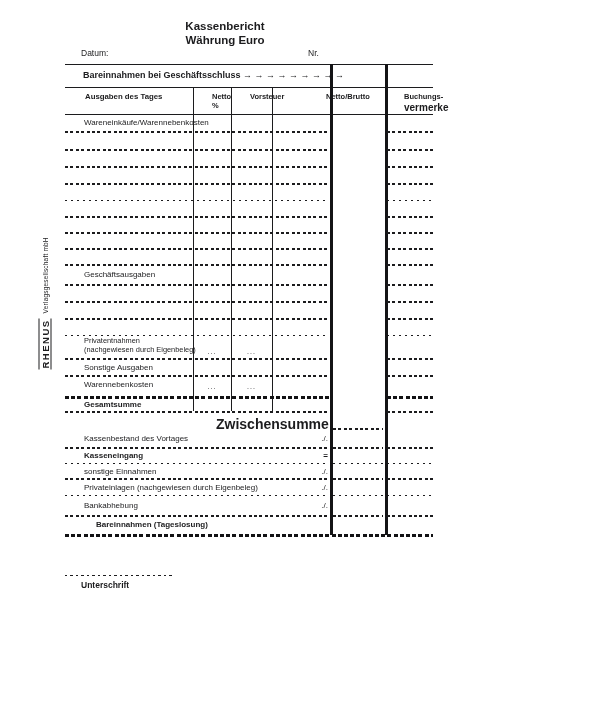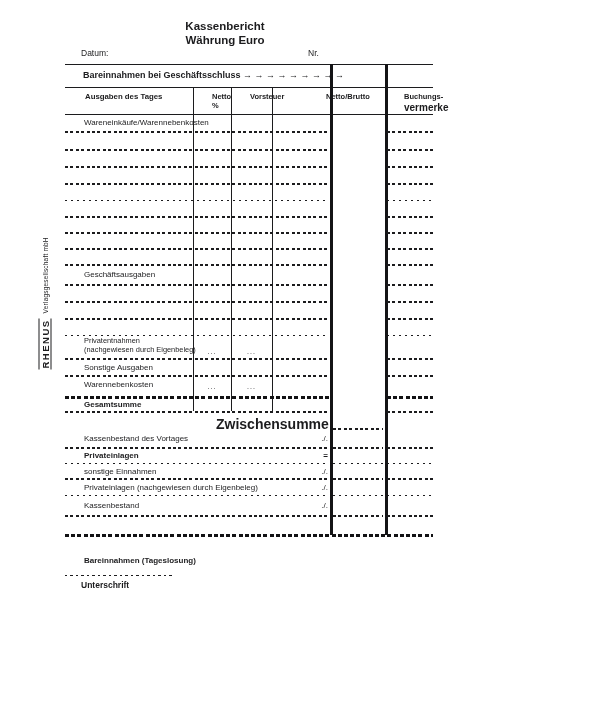--- a/index.html
+++ b/index.html
@@ -126,45 +126,45 @@
 
   <div class="t b subtotal" style="top:416px; font-size:14px;">Zwischensumme</div>
   <div class="dl mid" style="top:428px;"></div>
 
   <div class="t" style="left:68px; top:434px;">Kassenbestand des Vortages</div>
   <div class="t mark" style="top:434px;">./.</div>
   <div class="dl left" style="top:447px;"></div>
     <div class="dl mid" style="top:447px;"></div>
     <div class="dl right" style="top:447px;"></div>
 
-  <div class="t b" style="left:68px; top:451px;">Privateinlagen</div>
+  <div class="t b" style="left:68px; top:451px;">Kasseneingang</div>
   <div class="t b mark" style="top:451px;">=</div>
   <div class="dl left sparse" style="top:463px;"></div>
     <div class="dl mid sparse" style="top:463px;"></div>
     <div class="dl right sparse" style="top:463px;"></div>
 
   <div class="t" style="left:68px; top:467px;">sonstige Einnahmen</div>
   <div class="t mark" style="top:467px;">./.</div>
   <div class="dl left" style="top:478px;"></div>
     <div class="dl mid" style="top:478px;"></div>
     <div class="dl right" style="top:478px;"></div>
 
   <div class="t" style="left:68px; top:483px;">Privateinlagen (nachgewiesen durch Eigenbeleg)</div>
   <div class="t mark" style="top:483px;">./.</div>
   <div class="dl left sparse" style="top:495px;"></div>
     <div class="dl mid sparse" style="top:495px;"></div>
     <div class="dl right sparse" style="top:495px;"></div>
 
-  <div class="t" style="left:68px; top:501px;">Kassenbestand</div>
+  <div class="t" style="left:68px; top:501px;">Bankabhebung</div>
   <div class="t mark" style="top:501px;">./.</div>
   <div class="dl left" style="top:515px;"></div>
     <div class="dl mid" style="top:515px;"></div>
     <div class="dl right" style="top:515px;"></div>
 
-  <div class="t b" style="left:68px; top:520px;margin-top:36px;">Bareinnahmen (Tageslosung)</div>
+  <div class="t b" style="left:80px; top:520px;">Bareinnahmen (Tageslosung)</div>
   <div class="dl full heavy" style="top:534px;"></div>
 
   <div class="sig-line"></div>
   <div class="t b" style="left:65px; top:581px; font-size:8.5px;">Unterschrift</div>
 
   <div class="sidebar">
     <span class="logo">RHENUS</span>
     <span class="pub">Verlagsgesellschaft mbH</span>
   </div>
 

